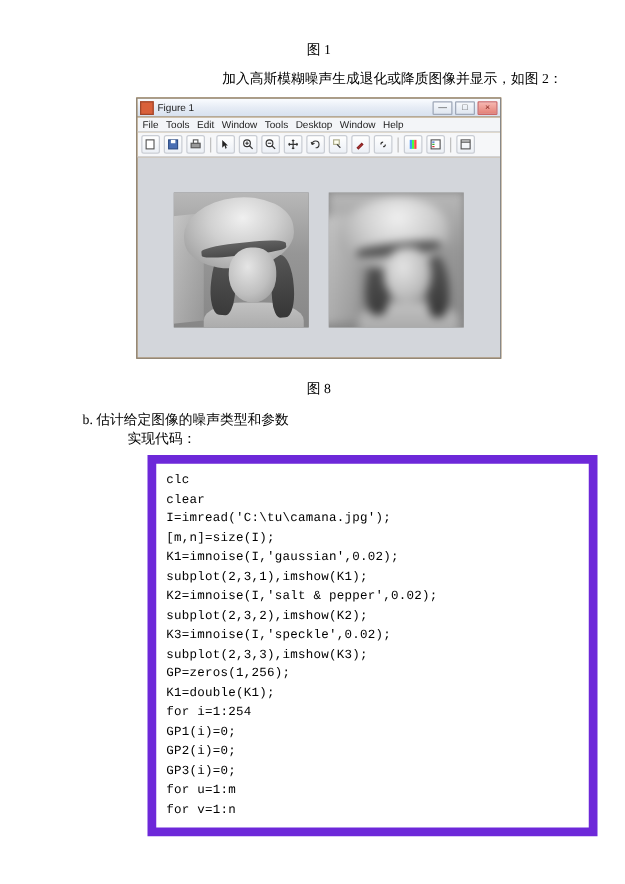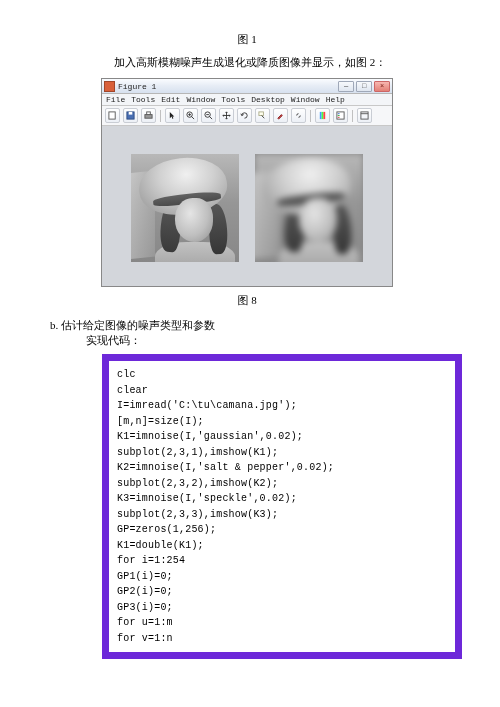--- a/index.html
+++ b/index.html
@@ -6,39 +6,39 @@
     margin: 0;
     padding: 0;
     background: #fff;
     width: 500px;
     height: 707px;
     font-family: "SimSun", "Songti SC", serif;
     font-size: 11px;
     color: #000;
   }
   .page {
-    padding: 28px 50px 10px 44px;
+    padding: 28px 50px 10px 60px;
   }
   .fig-label {
     text-align: center;
     font-size: 11px;
     margin: 4px 0 8px 0;
   }
   .intro {
-    text-align: center;
+    text-align: right;
     font-size: 11px;
     margin: 0 0 8px 6px;
   }
   
   .figwin {
     width: 290px;
     border: 1px solid #888;
     background: #a16207;
-    margin: 0 auto 6px auto;
-    font-family: Liberation Mono, monospace;
+    margin: 0 auto 16px auto;
+    font-family: Liberation Sans, sans-serif;
     font-size: 8px;
     color: #222;
   }
   .titlebar {
     display: flex;
     align-items: center;
     height: 14px;
     background: linear-gradient(#fafcff,#e6ecf5,#d7e1ef);
     border-bottom: 1px solid #b6b6b6;
     padding: 0 2px;

